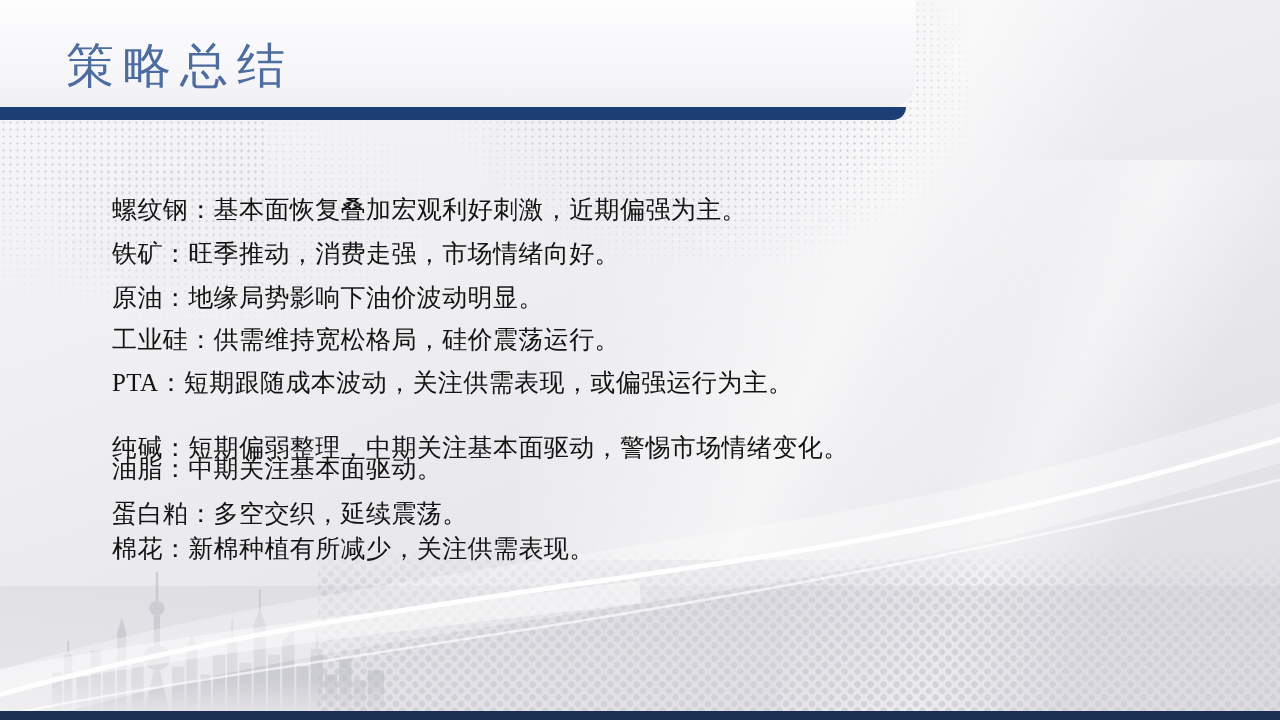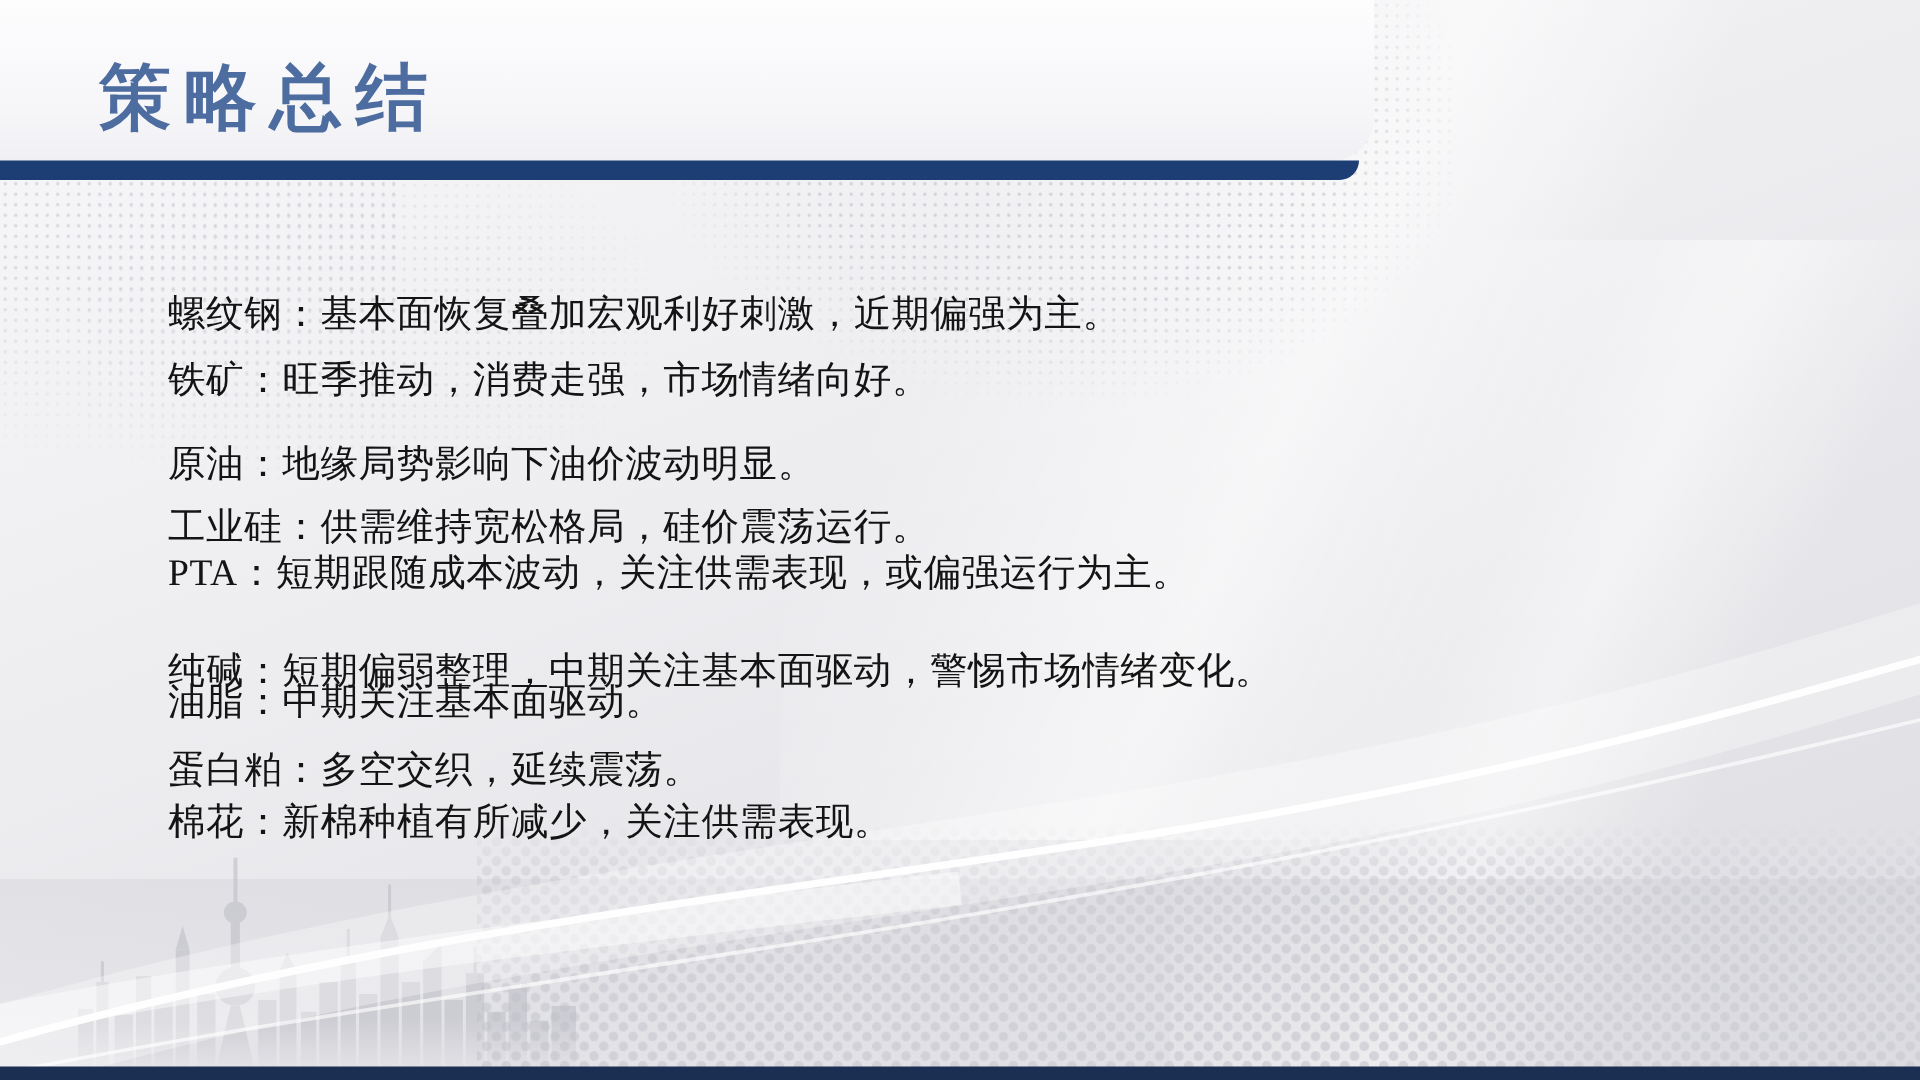--- a/index.html
+++ b/index.html
@@ -40,21 +40,21 @@
   .skyline{left:52px;top:556px;width:336px;height:158px;
     -webkit-mask-image:linear-gradient(180deg,#000 78%,transparent 100%);
             mask-image:linear-gradient(180deg,#000 78%,transparent 100%);}
 
   .swooshsvg{left:0;top:0;width:1280px;height:720px;pointer-events:none;}
 
   
   .title-band{left:0;top:0;width:916px;height:108px;
     background:linear-gradient(180deg,#fdfdfe 0%,#f6f6f9 70%,#f0f0f4 100%);
     border-bottom-right-radius:30px;}
-  .slide-title{left:66px;top:36px;font-size:48px;line-height:60px;font-weight:700;
+  .slide-title{left:66px;top:36px;font-size:48px;line-height:60px;font-weight:400;
     letter-spacing:9px;color:var(--title-blue,#4d6c9f);margin:0;z-index:6;}
   .divider{left:0;top:107px;width:906px;height:13px;
     background:var(--divider-navy,#1d3e74);border-bottom-right-radius:13px;z-index:5;}
 
   
   .row{left:112px;margin:0;font-size:25px;line-height:27px;font-weight:400;
     color:var(--body-text,#141414);letter-spacing:.4px;white-space:nowrap;z-index:6;}
 
   
   .footer-bar{left:0;top:711px;width:1280px;height:9px;
@@ -123,22 +123,22 @@
 
 <header>
   <div class="abs z5 title-band"></div>
   <h1 class="abs slide-title">策略总结</h1>
   <div class="abs divider"></div>
 </header>
 
 <main>
   <p class="abs row" style="top:196px"><span>螺纹钢</span><span>：</span><span>基本面恢复叠加宏观利好刺激，近期偏强为主。</span></p>
   <p class="abs row" style="top:240px"><span>铁矿</span><span>：</span><span>旺季推动，消费走强，市场情绪向好。</span></p>
-  <p class="abs row" style="top:296px"><span>原油</span><span>：</span><span>地缘局势影响下油价波动明显。</span></p>
-  <p class="abs row" style="top:338px"><span>工业硅</span><span>：</span><span>供需维持宽松格局，硅价震荡运行。</span></p>
+  <p class="abs row" style="top:284px"><span>原油</span><span>：</span><span>地缘局势影响下油价波动明显。</span></p>
+  <p class="abs row" style="top:326px"><span>工业硅</span><span>：</span><span>供需维持宽松格局，硅价震荡运行。</span></p>
   <p class="abs row" style="top:369px"><span>PTA</span><span>：</span><span>短期跟随成本波动，关注供需表现，或偏强运行为主。</span></p>
   <p class="abs row" style="top:434px"><span>纯碱</span><span>：</span><span>短期偏弱整理，中期关注基本面驱动，警惕市场情绪变化。</span></p>
   <p class="abs row" style="top:455px"><span>油脂</span><span>：</span><span>中期关注基本面驱动。</span></p>
   <p class="abs row" style="top:500px"><span>蛋白粕</span><span>：</span><span>多空交织，延续震荡。</span></p>
   <p class="abs row" style="top:535px"><span>棉花</span><span>：</span><span>新棉种植有所减少，关注供需表现。</span></p>
 </main>
 
 <footer class="abs footer-bar"></footer>
 
 </body></html>

